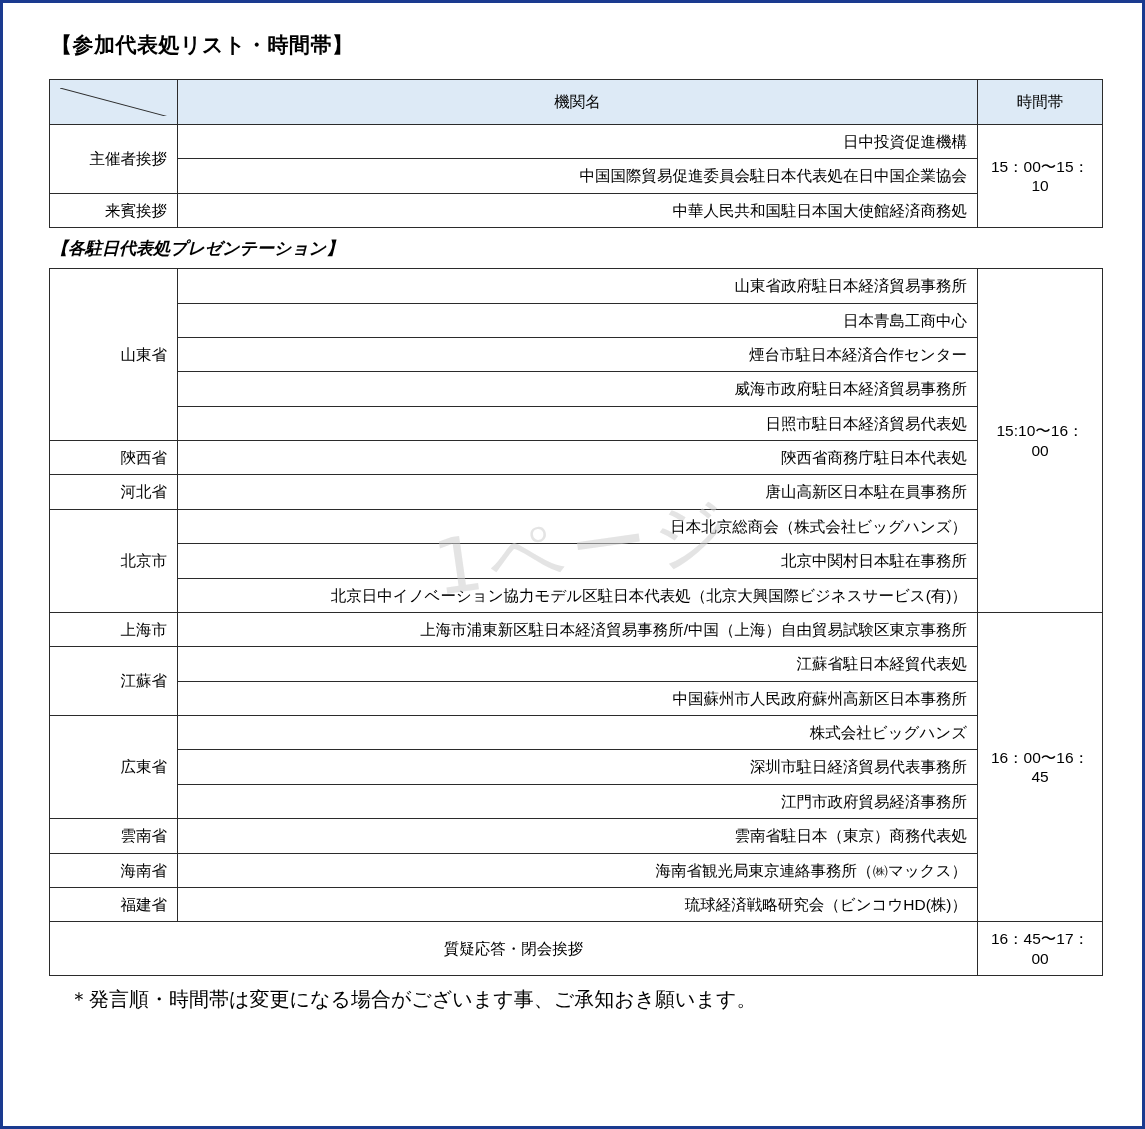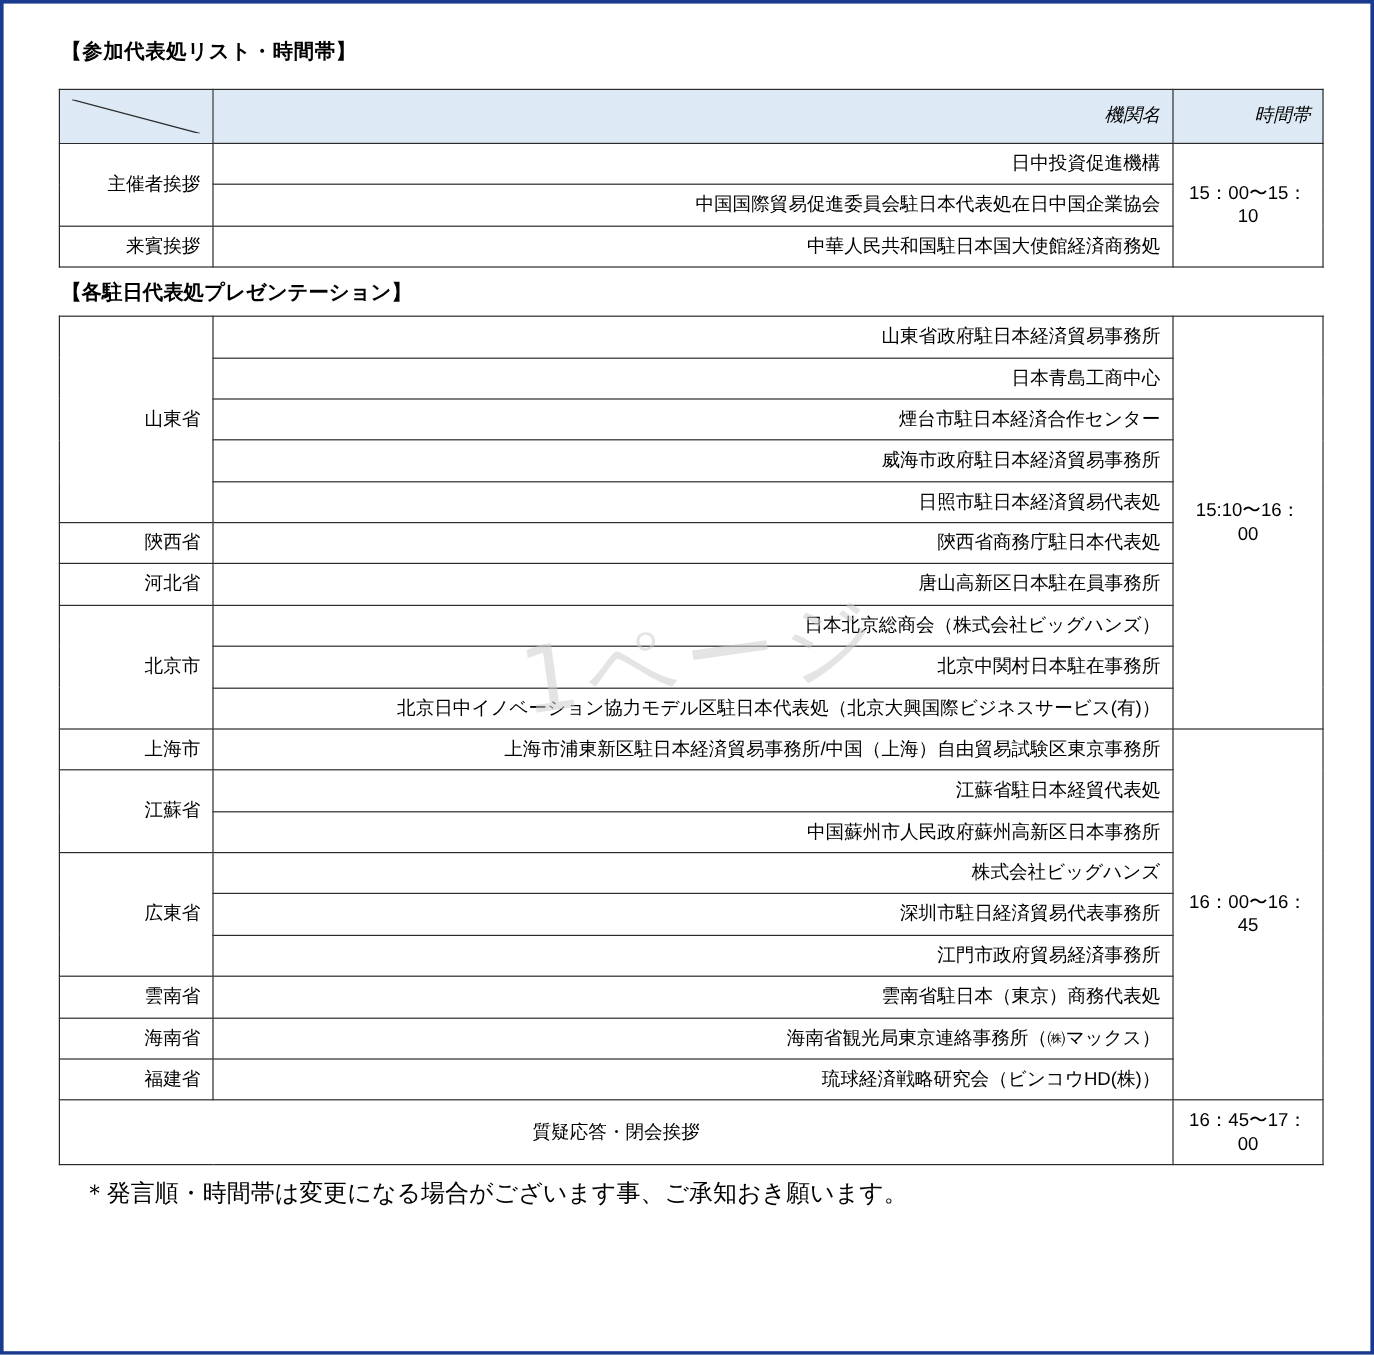--- a/index.html
+++ b/index.html
@@ -17,21 +17,21 @@
     height: 1129px;
     box-sizing: border-box;
     background: #ffffff;
     border: 3px solid #1a3a8f;
     overflow: hidden;
   }
   .inner {
     padding: 24px 44px 0 44px;
   }
   .doc-title {
-    font-size: 17px;
+    font-size: 21px;
     font-weight: bold;
     letter-spacing: 0.5px;
     margin: 4px 0 20px 4px;
   }
   table.grid {
     border-collapse: collapse;
     table-layout: fixed;
     width: 1053px;
     margin: 0 0 0 2px;
   }
@@ -52,42 +52,42 @@
     padding: 0;
     position: relative;
   }
   .head-blank .diag {
     display: block;
     width: 100%;
     height: 100%;
   }
   .head-cell {
     background: #ddeaf6;
-    text-align: right;
+    text-align: center;
     font-size: 16px;
     height: 30px;
-    font-style: italic;
   }
   .cat-cell {
     text-align: right;
   }
   .name-cell {
     text-align: right;
   }
   .time-cell {
     text-align: center;
     font-size: 14.5px;
   }
   .center-cell {
     text-align: center;
   }
   .section-label {
     font-size: 17px;
     font-weight: bold;
     margin: 9px 0 8px 4px;
+    font-style: italic;
   }
   .footnote {
     font-size: 20px;
     margin: 10px 0 0 22px;
   }
   .watermark {
     position: absolute;
     left: 430px;
     top: 495px;
     font-size: 76px;

